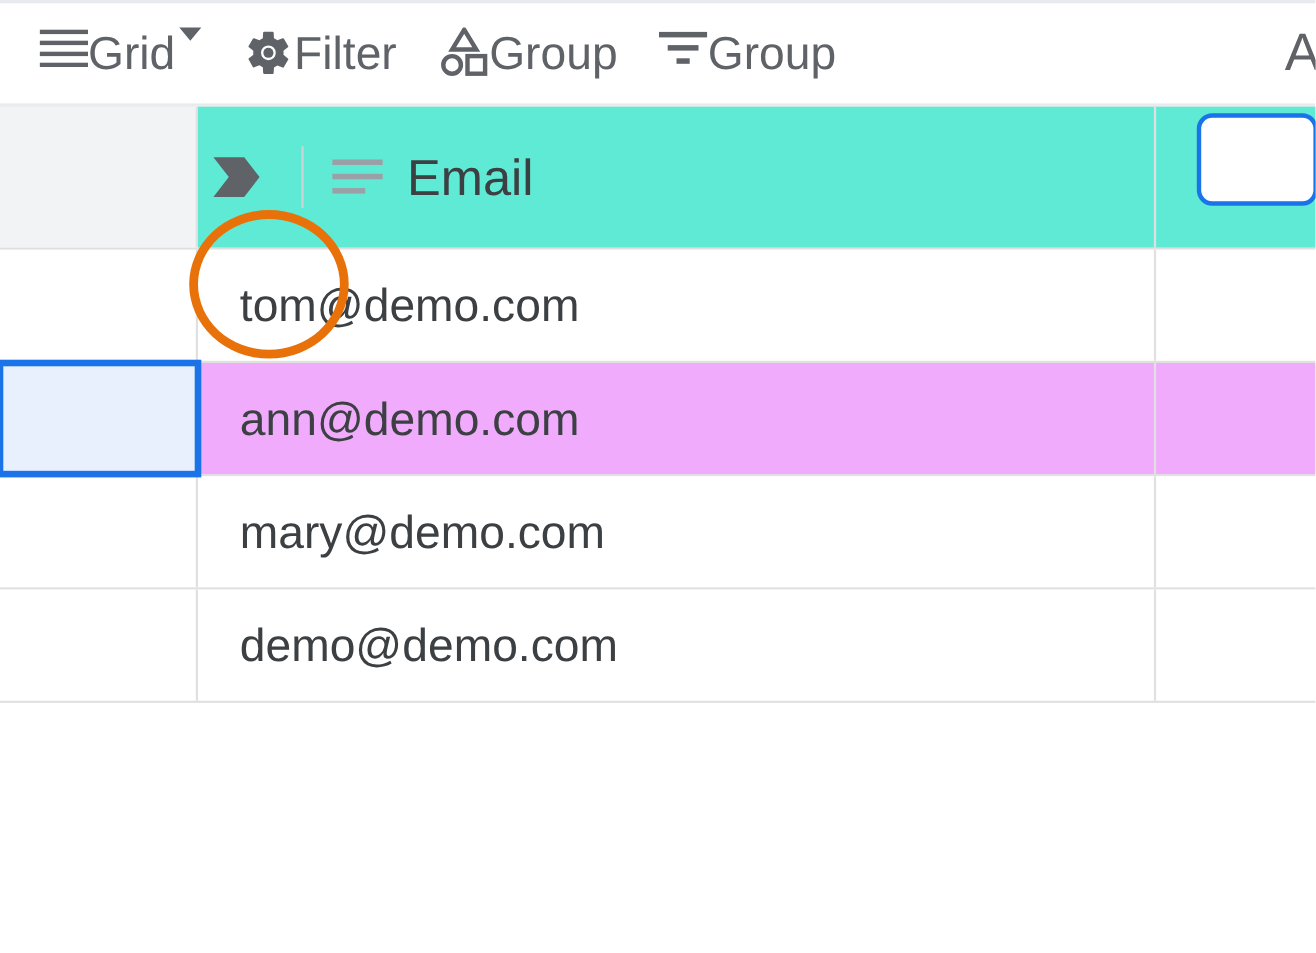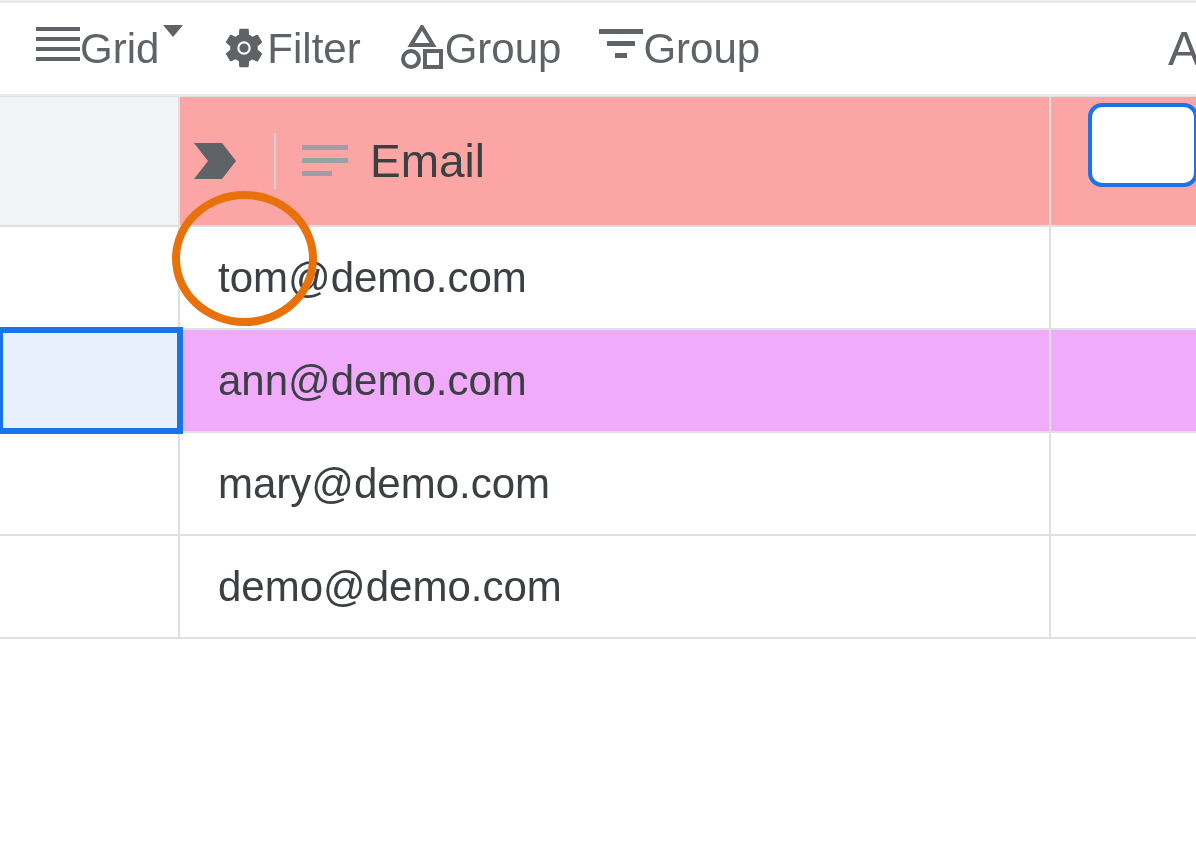--- a/index.html
+++ b/index.html
@@ -79,21 +79,21 @@
       bottom: 0;
       right: 145px;
       width: 2px;
       background: #e0e0e0;
     }
 
     
     .row.header { height: 130px; background: #f1f3f4; }
     .row.header .col-left { background: #f1f3f4; }
     .row.header .col-main {
-      background: #fca5a5;
+      background: #5eead4;
       gap: 22px;
       padding-left: 10px;
     }
 
     
     .row.data { height: 103px; background: #ffffff; }
 
     
     .row.selected .col-main { background: #f0abfc; }
     .row.selected .col-left {

